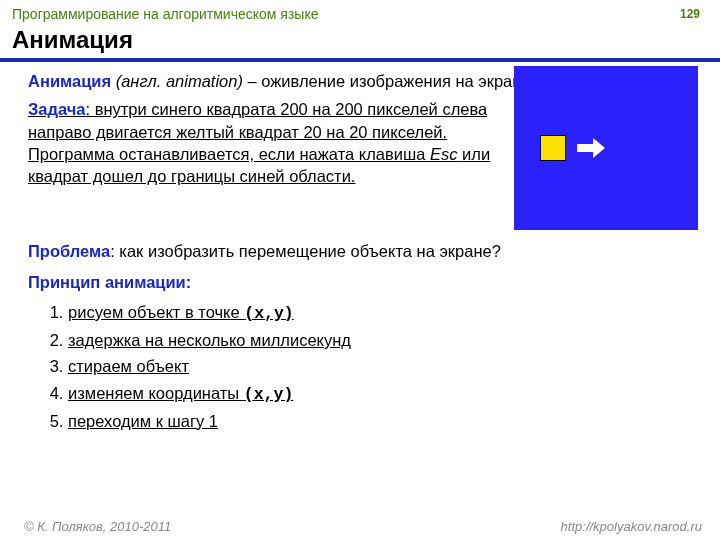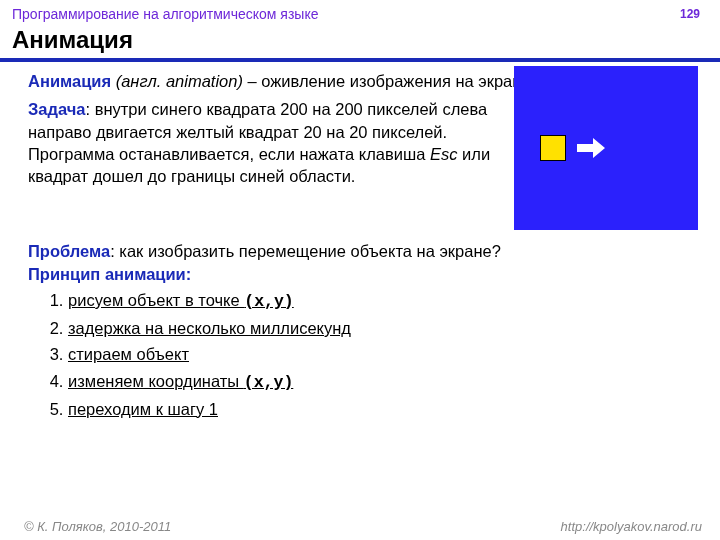--- a/index.html
+++ b/index.html
@@ -13,21 +13,21 @@
     color: #000;
     position: relative;
     overflow: hidden;
   }
   .topbar {
     display: flex;
     justify-content: space-between;
     align-items: center;
     padding: 6px 20px 2px 12px;
     font-size: 14px;
-    color: #6d28d9;
+    color: #4d7c0f;
   }
   .pagenum { font-size: 12px; font-weight: bold; }
   .title {
     font-size: 24px;
     font-weight: bold;
     padding: 2px 0 4px 12px;
     border-bottom: 4px solid #1a2ab7;
     margin-bottom: 8px;
   }
   .content {
@@ -37,20 +37,21 @@
   .def {
     margin-bottom: 6px;
   }
   .blue-bold { color: #1a2ab7; font-weight: bold; }
   .italic { font-style: italic; }
   .task-row {
     display: flex;
     align-items: flex-start;
     gap: 4px;
     margin-bottom: 10px;
+    text-decoration: underline;
   }
   .task-text { flex: 1; }
   .illust {
     width: 184px;
     height: 164px;
     background: #2b21fc;
     display: flex;
     align-items: center;
     padding-left: 26px;
     gap: 10px;
@@ -60,21 +61,21 @@
     width: 26px; height: 26px;
     background: #ffe100;
     border: 1px solid #000;
   }
   .arrow-box {
     width: 30px; height: 24px;
     display: flex; align-items: center; justify-content: center;
   }
   .arrow-box svg { display:block; }
   .mono { font-family: "Courier New", monospace; font-weight: bold; }
-  .section { margin: 0 0; }
+  .section { margin: 8px 0; }
   ol.steps {
     margin: 4px 0 0 0;
     padding-left: 40px;
     text-decoration: underline;
   }
   ol.steps li { margin: 4px 0; }
   .footer {
     position: absolute;
     bottom: 6px; left: 0; right: 0;
     display: flex; justify-content: space-between;

